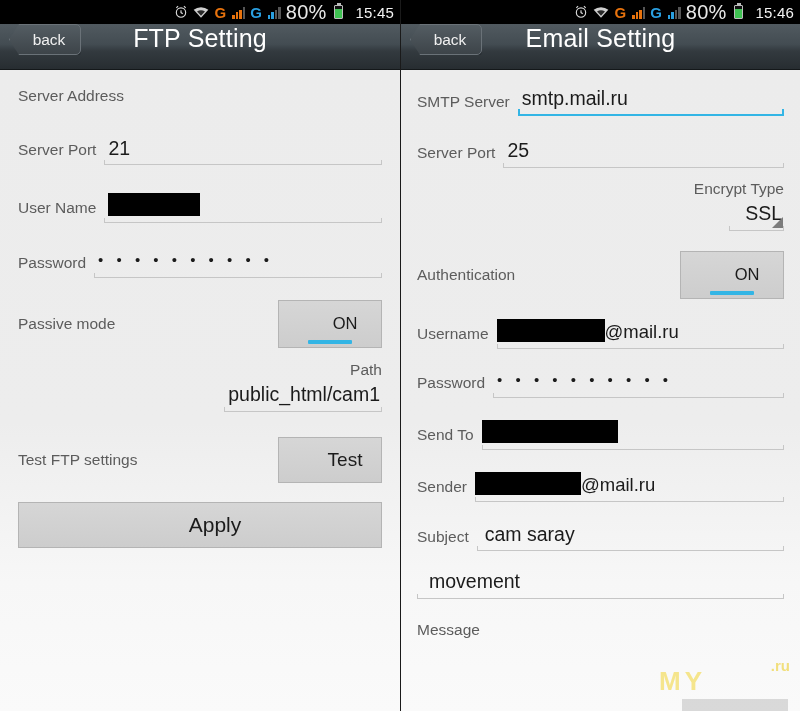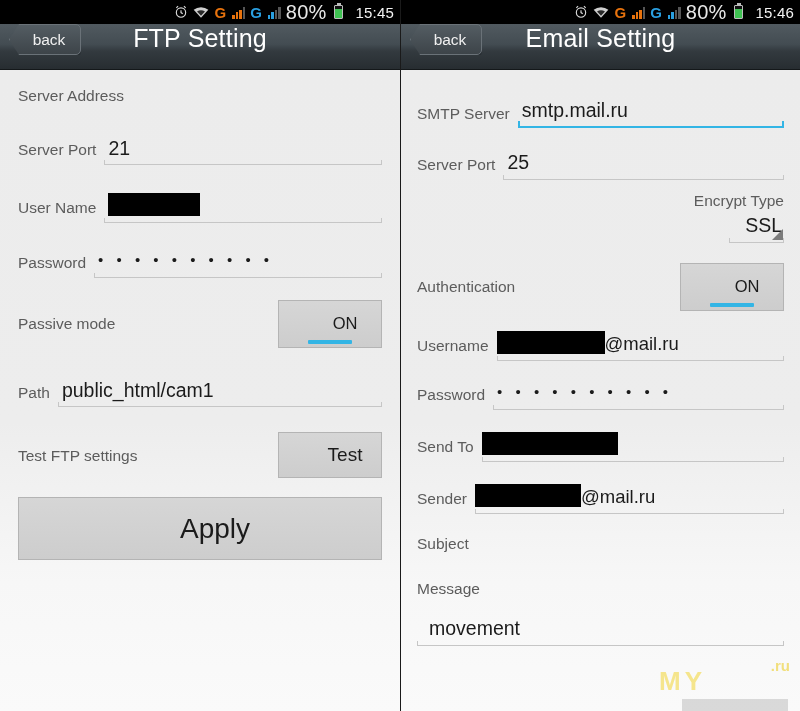--- a/index.html
+++ b/index.html
@@ -119,21 +119,21 @@
     font-size: 17px;
     position: relative;
     padding-left: 30px;
   }
   .toggle { width: 104px; height: 48px; font-size: 16.5px; }
   .toggle .ind {
     position: absolute; bottom: 3px; left: 50%; transform: translateX(-50%);
     width: 44px; height: 4px; background: #33b5e5; border-radius: 1px;
   }
   .testbtn { width: 104px; height: 46px; font-size: 19px; }
-  .applybtn { height: 63px; width: 100%; font-size: 28px; }
+  .applybtn { height: 46px; width: 100%; font-size: 21px; }
 
   .rowspace { display: flex; align-items: center; justify-content: space-between; }
   .msg-label { color: #5c5c5c; font-size: 15.5px; }
 
   
   .watermark {
     position: absolute; right: 6px; bottom: 0px;
     pointer-events: none; user-select: none;
   }
   .wm-my {
@@ -231,21 +231,21 @@
       </div>
 
       <div class="rowspace" style="margin-top:22px;">
         <div class="label" style="padding-bottom:0;">Passive mode</div>
         <div class="btn toggle">
           <span>ON</span>
           <span class="ind"></span>
         </div>
       </div>
 
-      <div class="row" style="margin-top:32px;">
+      <div class="row" style="margin-top:14px;flex-direction:column;">
         <div class="label">Path</div>
         <div class="fieldwrap">
           <div class="field">public_html/cam1</div>
         </div>
       </div>
 
       <div class="rowspace" style="margin-top:25px;">
         <div class="label" style="padding-bottom:0;">Test FTP settings</div>
         <div class="btn testbtn">Test</div>
       </div>
@@ -296,21 +296,21 @@
       </div>
     </div>
 
     <div class="titlebar">
       <div class="backbtn">back</div>
       <div class="title">Email Setting</div>
     </div>
 
     <div class="content">
 
-      <div class="row" style="margin-top:30px;text-align:center;">
+      <div class="row" style="margin-top:18px;text-align:center;">
         <div class="label">SMTP Server</div>
         <div class="fieldwrap">
           <div class="field focused">smtp.mail.ru</div>
         </div>
       </div>
 
       <div class="row" style="margin-top:24px;">
         <div class="label">Server Port</div>
         <div class="fieldwrap">
           <div class="field">25</div>
@@ -368,28 +368,31 @@
         <div class="fieldwrap">
           <div class="field small" style="padding-left:0;">
             <span class="redact" style="width:106px;"></span>
               <span>@mail.ru</span>
           </div>
         </div>
       </div>
 
       <div class="row" style="margin-top:22px;">
         <div class="label">Subject</div>
+        <div class="fieldwrap">
+          <div class="field" style="padding-left:8px;">cam saray</div>
+        </div>
+      </div>
+
+      <div style="margin-top:20px;">
+        <div class="field" style="padding-left:12px;">movement</div>
       </div>
 
       <div style="margin-top:22px;">
         <div class="msg-label">Message</div>
-      </div>
-
-      <div style="margin-top:20px;">
-        <div class="field" style="padding-left:12px;">movement</div>
       </div>
 
       <div class="watermark">
         <div class="wm-my">MY</div>
         <div class="wm-ru">.ru</div>
         <div class="wm-bar"></div>
       </div>
 
     </div>
   </div>

